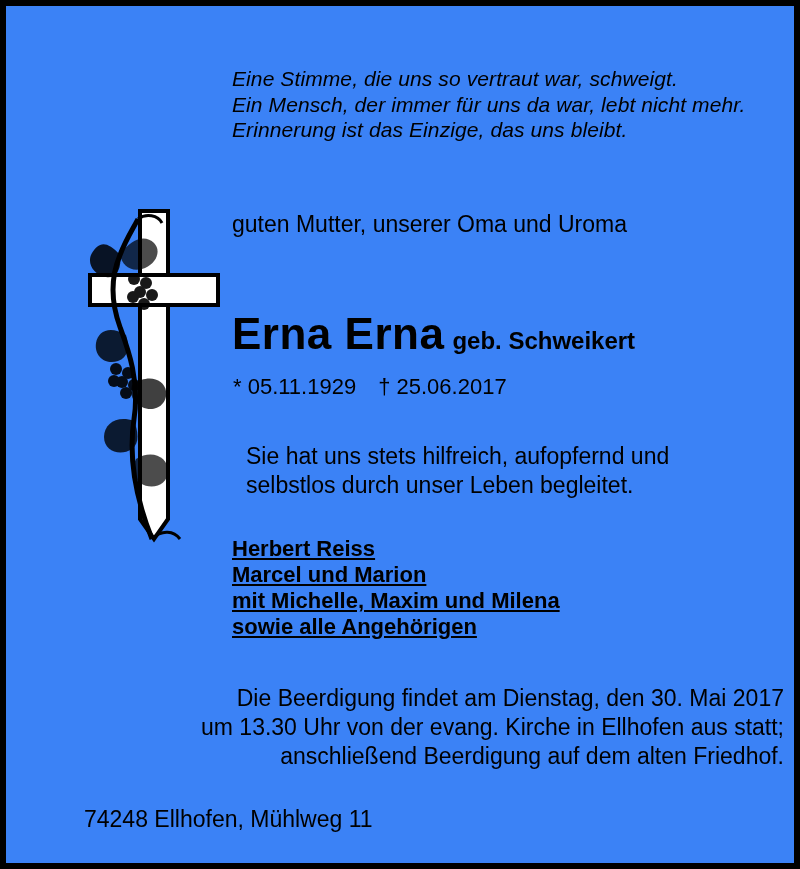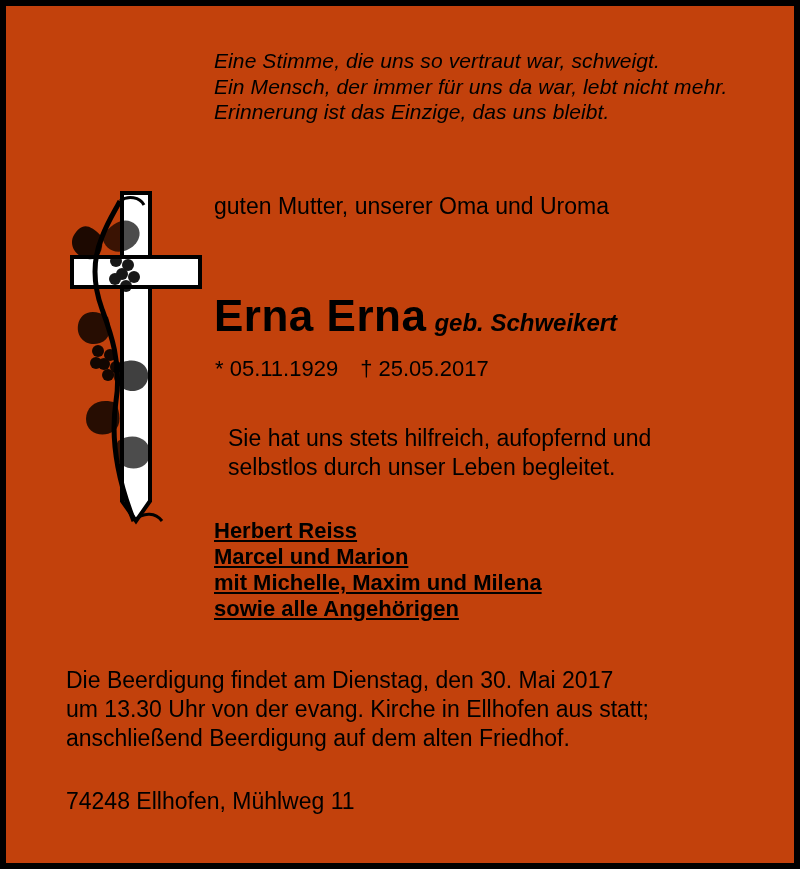--- a/index.html
+++ b/index.html
@@ -13,22 +13,22 @@
     font-family: "Liberation Sans", sans-serif;
     color: #000000;
     overflow: hidden;
   }
   .obituary {
     position: relative;
     box-sizing: border-box;
     width: 800px;
     height: 869px;
     border: 6px solid #000000;
-    background: #c2410c;
-    padding: 0;
+    background: #3b82f6;
+    padding: 18px;
   }
   .inner {
     position: relative;
     width: 100%;
     height: 100%;
   }
 
   
   .poem {
     position: absolute;
@@ -63,21 +63,20 @@
   }
   .name-main {
     font-size: 44px;
     font-weight: bold;
     letter-spacing: 0.5px;
   }
   .name-suffix {
     font-size: 24px;
     font-weight: bold;
     margin-left: 8px;
-    font-style: italic;
   }
 
   
   .dates {
     position: absolute;
     left: 209px;
     top: 350px;
     font-size: 22px;
     white-space: nowrap;
   }
@@ -108,21 +107,21 @@
 
   
   .funeral {
     position: absolute;
     left: 60px;
     top: 660px;
     width: 700px;
     font-size: 23px;
     line-height: 29px;
   }
-  .funeral div { white-space: nowrap; }
+  .funeral div { white-space: nowrap; text-align: right; }
 
   
   .address {
     position: absolute;
     left: 60px;
     top: 782px;
     font-size: 23px;
     white-space: nowrap;
   }
 
@@ -188,21 +187,21 @@
 
     <div class="intro">
       <div>guten Mutter, unserer Oma und Uroma</div>
     </div>
 
     <div class="name-line">
       <span class="name-main">Erna Erna</span><span class="name-suffix">geb. Schweikert</span>
     </div>
 
     <div class="dates">
-      <span>* 05.11.1929</span><span class="gap"></span><span>† 25.05.2017</span>
+      <span>* 05.11.1929</span><span class="gap"></span><span>† 25.06.2017</span>
     </div>
 
     <div class="tribute">
       <div>Sie hat uns stets hilfreich, aufopfernd und</div>
       <div>selbstlos durch unser Leben begleitet.</div>
     </div>
 
     <div class="family">
       <div>Herbert Reiss</div>
       <div>Marcel und Marion</div>

